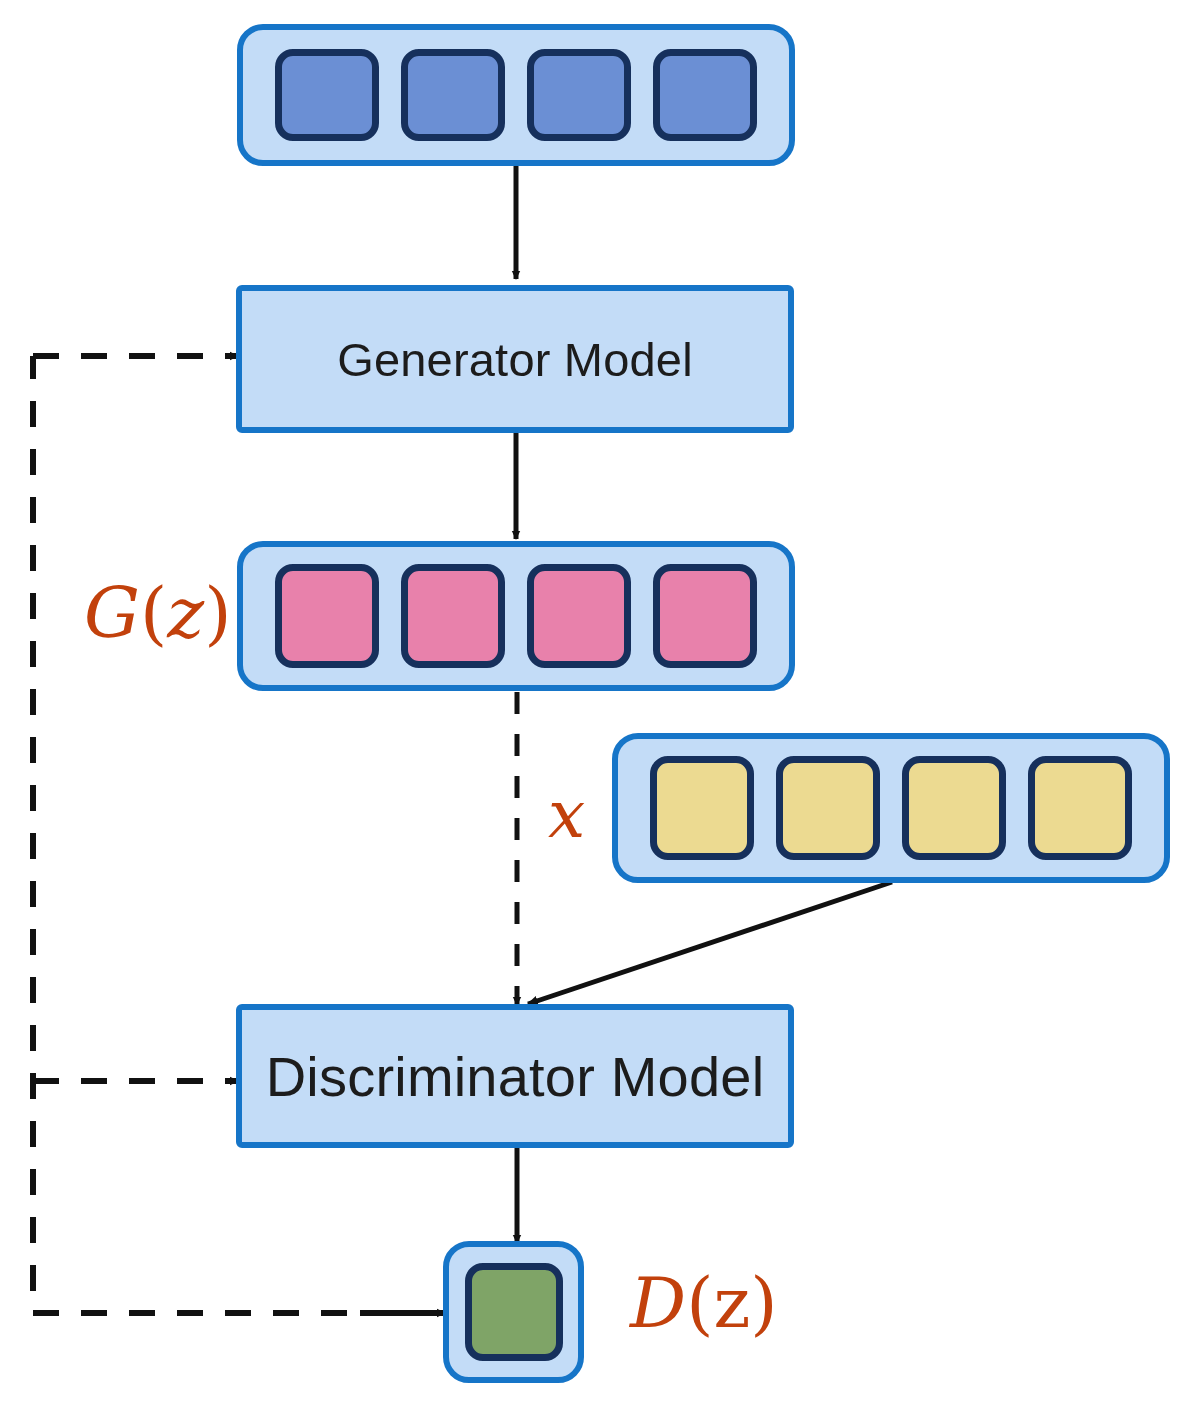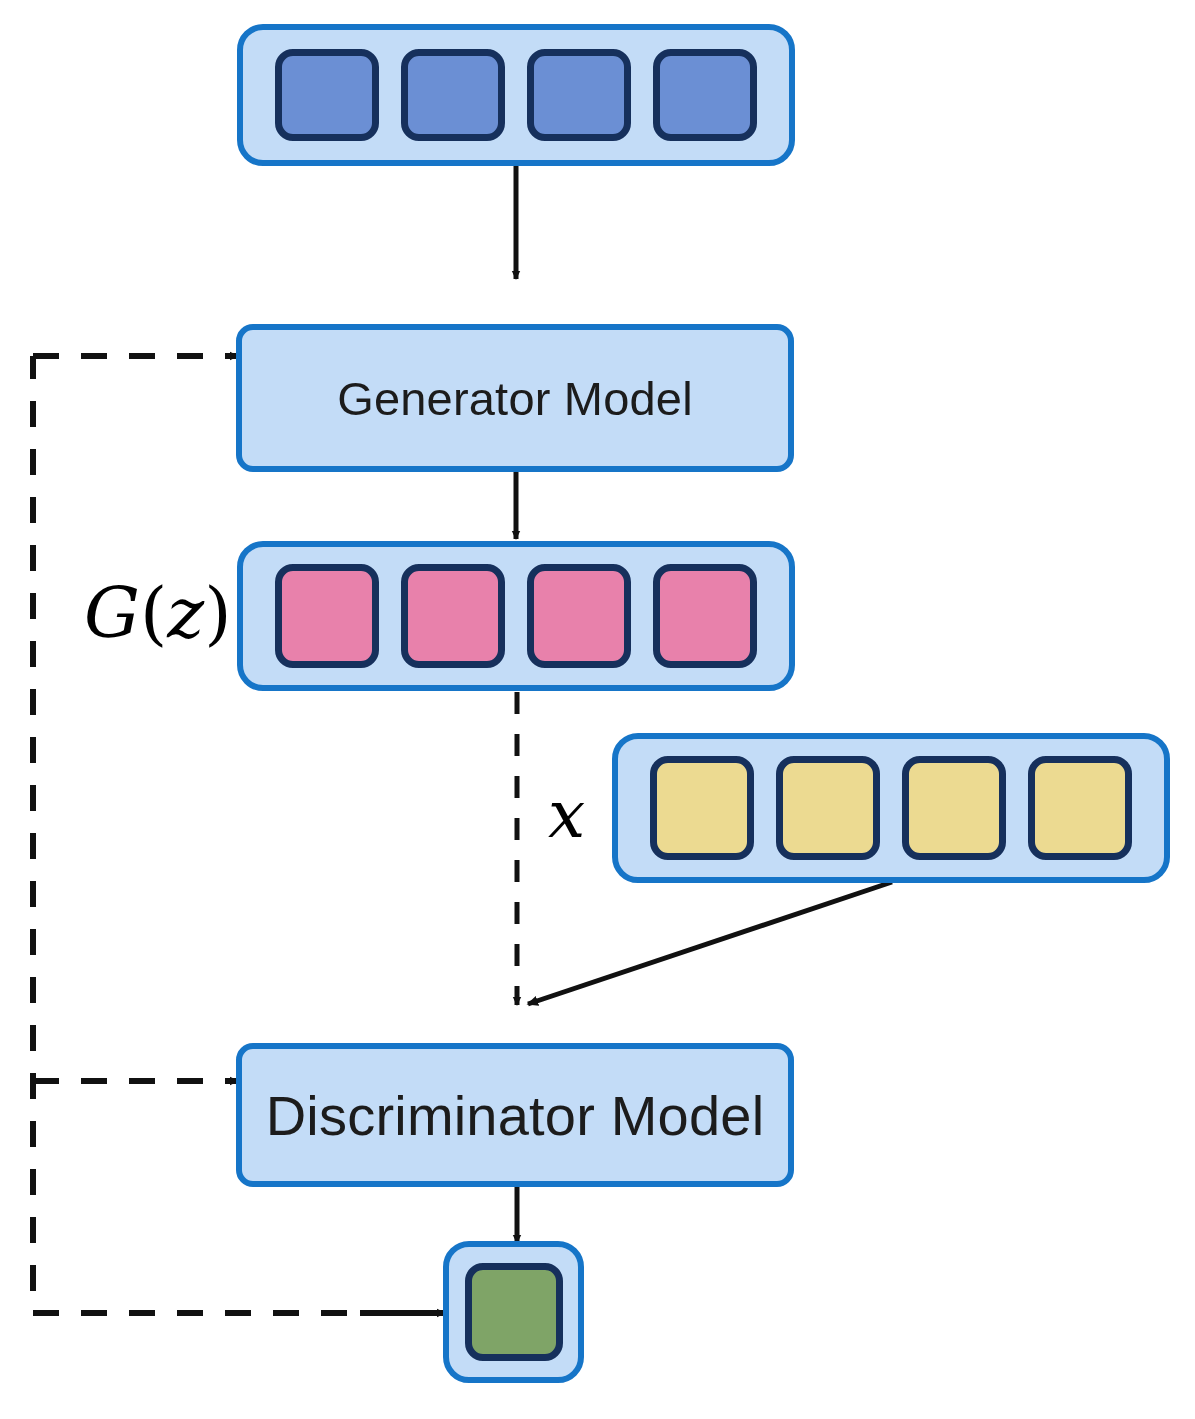--- a/index.html
+++ b/index.html
@@ -42,36 +42,35 @@
     box-sizing: border-box;
     border: 7px solid #16305c;
     border-radius: 18px;
   }
 
   
   .model-box {
     position: absolute;
     background: #c3dcf7;
     border: 6px solid #1675c8;
-    border-radius: 17px;
+    border-radius: 6px;
     box-sizing: border-box;
     display: flex;
     align-items: center;
     justify-content: center;
     color: #1c1c1c;
     letter-spacing: 0.2px;
-    margin-top: 39px;
   }
 
   
   .math-label {
     position: absolute;
     font-family: "DejaVu Serif", "Liberation Serif", serif;
     font-style: italic;
-    color: #000000;
+    color: #c2410c;
     white-space: nowrap;
     line-height: 1;
   }
   .math-label .roman {
     font-style: normal;
   }
   .math-label .paren {
     font-style: normal;
   }
 </style>
@@ -140,14 +139,17 @@
     <div class="cell" style="width:104px; height:104px; background:#ecda91;"></div>
   </div>
 
   <div class="model-box" style="left:236px; top:1004px; width:558px; height:144px; font-size:56px;">
     <span>Discriminator Model</span>
   </div>
 
   <div class="vector-panel" style="left:443px; top:1241px; width:141px; height:142px; padding:0 14px; justify-content:center;">
     <div class="cell" style="width:98px; height:98px; background:#7fa467;"></div>
   </div>
+  <div class="math-label" style="left:630px; top:1268px; font-size:70px;">
+    <span>D</span><span class="paren">(</span><span class="roman">z</span><span class="paren">)</span>
+  </div>
 
 </div>
 
 </body></html>

